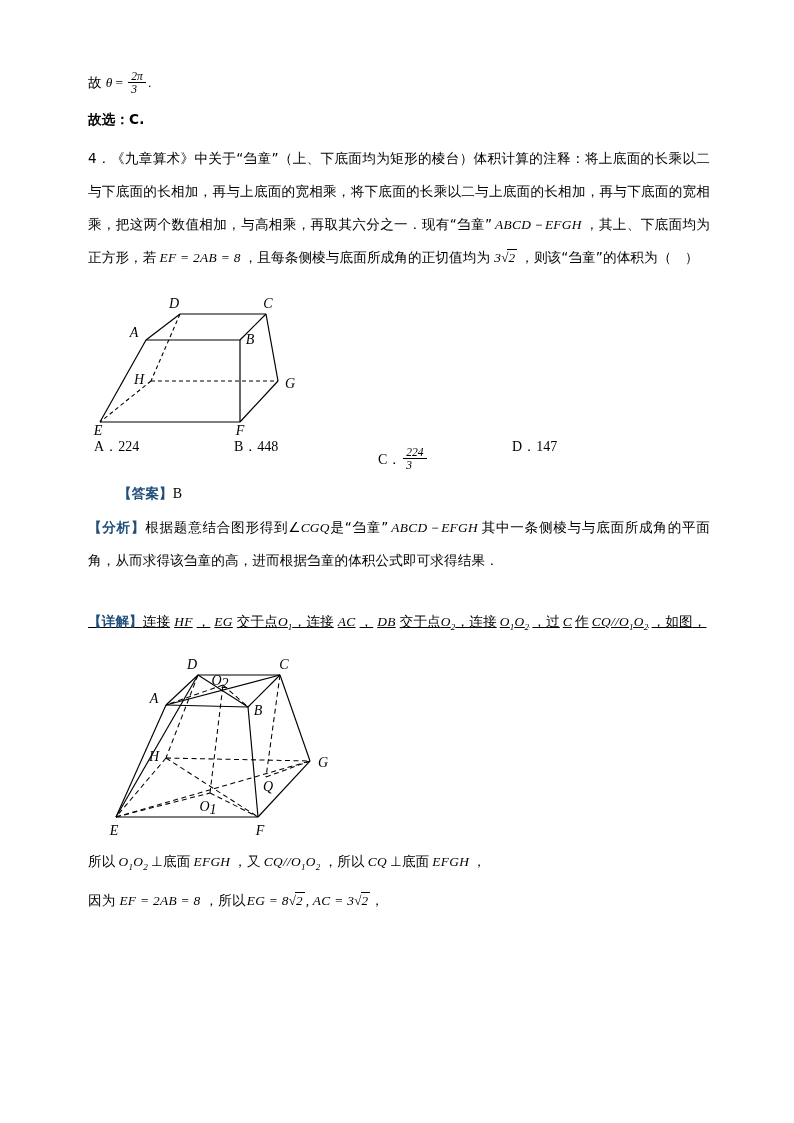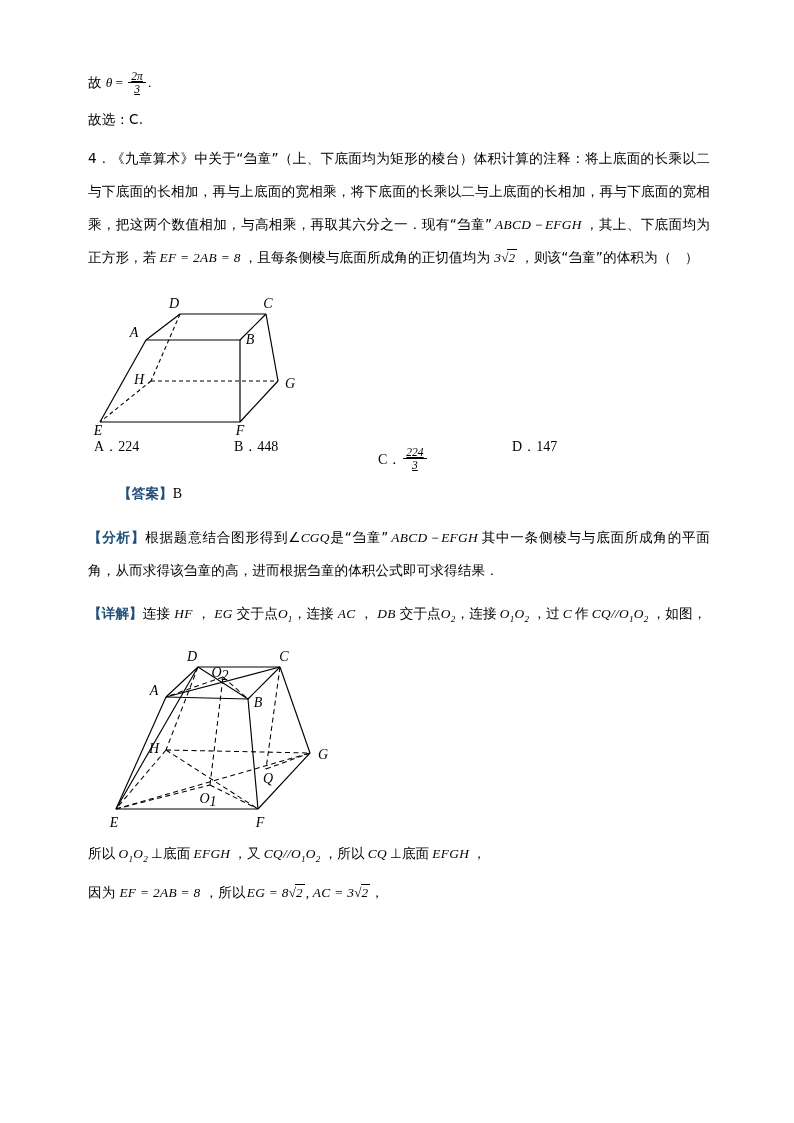--- a/index.html
+++ b/index.html
@@ -56,26 +56,24 @@
     color: #1F4E79;
     font-family: "DejaVu Sans", "Liberation Sans", sans-serif;
     font-size: 13.6px;
     font-weight: 600;
   }
 
   
   .frac {
     display: inline-block;
     vertical-align: -0.52em;
-    text-align: center;
     font-style: italic;
     font-size: 11.5px;
     line-height: 1.08;
     margin: 8px 2px;
-    text-decoration: underline;
   }
   .frac .num { display: block; padding: 0 3px; }
   .frac .den { display: block; border-top: 1px solid #000; padding: 0 3px; }
   .frac.up { vertical-align: -0.5em; }
 
   
   .sqrt {
     display: inline-block;
     position: relative;
     font-style: italic;
@@ -119,21 +117,21 @@
 </head>
 <body>
 
 <div class="page">
 <div class="content">
 
   <div class="line" style="line-height:38px;">
     <span class="cn">故</span><span class="mathit" style="margin-left:4px;">θ</span><span class="mathrm" style="margin:0 3px;">=</span><span class="frac"><span class="num">2π</span><span class="den">3</span></span><span class="mathrm">.</span>
   </div>
 
-  <div class="line" style="line-height:30px;">
+  <div class="line" style="line-height:30px;font-weight:bold;">
     <span class="cn">故选：C.</span>
   </div>
 
   <div class="line" style="margin-top:8px;">
     <span class="cn">4．</span><span class="cn">《九章算术》中关于“刍童”（上、下底面均为矩形的棱台）体积计算的注释：将上底面的长乘以二与下底面的长相加，再与上底面的宽相乘，将下底面的长乘以二与上底面的长相加，再与下底面的宽相乘，把这两个数值相加，与高相乘，再取其六分之一．现有“刍童”</span><span class="mathit" style="margin:0 3px;">ABCD－EFGH</span><span class="cn">，其上、下底面均为正方形，若</span><span class="mathit" style="margin:0 3px;">EF = 2AB = 8</span><span class="cn">，且每条侧棱与底面所成角的正切值均为</span><span class="sqrt" style="margin:0 3px;"><span class="mathit">3</span><span class="rad">√</span><span class="body">2</span></span><span class="cn">，则该“刍童”的体积为（　）</span>
   </div>
 
   <div class="fig-wrap" style="height:160px; margin-top:4px;">
     <svg width="290" height="158" viewBox="0 0 290 158">
 
@@ -179,25 +177,25 @@
     </div>
     <div class="opt" style="left:424px;font-family:Liberation Serif, serif;">
       <span class="lab">D．</span><span>147</span>
     </div>
   </div>
 
   <div class="line" style="line-height:30px;margin-left:30px;">
     <span class="tag">【答案】</span><span class="mathrm" style="font-size:14px;">B</span>
   </div>
 
-  <div class="line" style="margin-top:12px;">
+  <div class="line" style="margin-top:2px;">
     <span class="tag">【分析】</span><span class="cn">根据题意结合图形得到∠</span><span class="mathit">CGQ</span><span class="cn">是“刍童”</span><span class="mathit" style="margin:0 3px;">ABCD－EFGH</span><span class="cn">其中一条侧棱与与底面所成角的平面角，从而求得该刍童的高，进而根据刍童的体积公式即可求得结果．</span>
   </div>
 
-  <div class="line" style="margin-top:10px;">
+  <div class="line" style="margin-top:28px;text-decoration:underline;">
     <span class="tag">【详解】</span><span class="cn">连接</span><span class="mathit" style="margin:0 4px;">HF</span><span class="cn">，</span><span class="mathit" style="margin:0 4px;">EG</span><span class="cn">交于点</span><span class="mathit"><span>O</span><sub class="sm">1</sub></span><span class="cn">，连接</span><span class="mathit" style="margin:0 4px;">AC</span><span class="cn">，</span><span class="mathit" style="margin:0 4px;">DB</span><span class="cn">交于点</span><span class="mathit"><span>O</span><sub class="sm">2</sub></span><span class="cn">，连接</span><span class="mathit" style="margin:0 3px;"><span>O</span><sub class="sm">1</sub><span>O</span><sub class="sm">2</sub></span><span class="cn">，过</span><span class="mathit" style="margin:0 3px;">C</span><span class="cn">作</span><span class="mathit" style="margin:0 3px;"><span>CQ//O</span><sub class="sm">1</sub><span>O</span><sub class="sm">2</sub></span><span class="cn">，如图</span><span class="cn">，</span>
   </div>
 
   <div class="fig-wrap" style="height:200px; margin-top:2px;">
     <svg width="300" height="198" viewBox="0 0 300 198">
 
       <g fill="none" stroke="#000" stroke-width="1.15">
 
         <path d="M110,30 L192,30"></path>
         <path d="M78,60 L160,62"></path>

